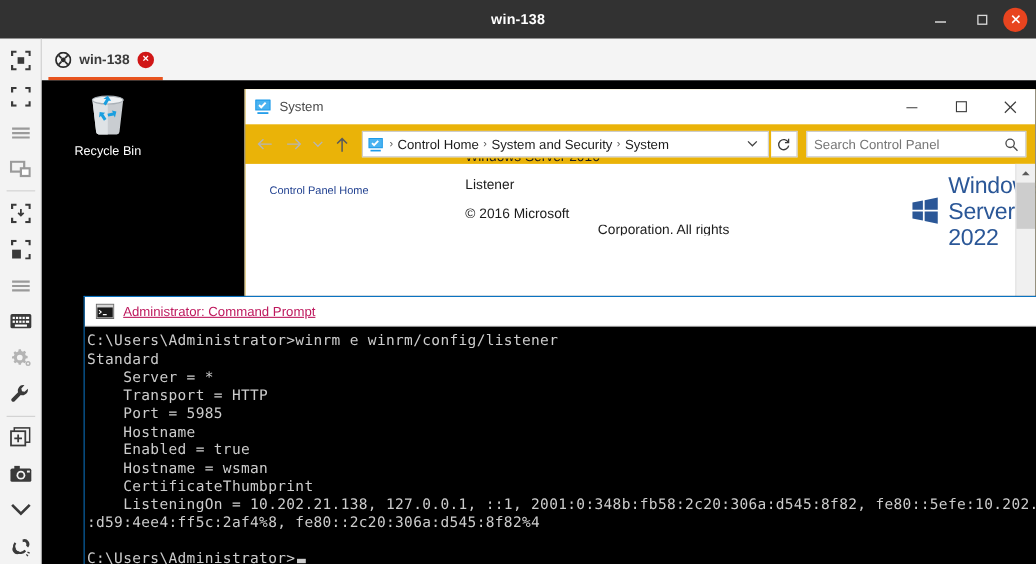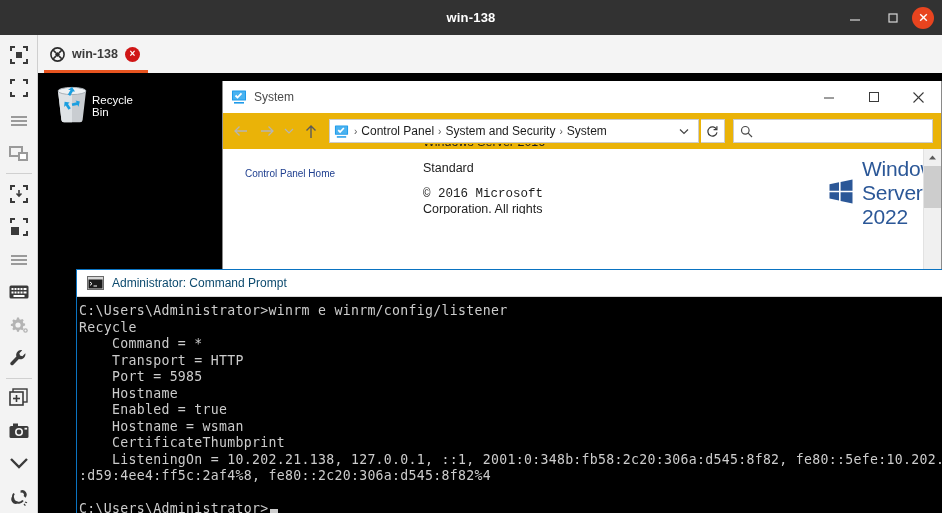--- a/index.html
+++ b/index.html
@@ -86,21 +86,21 @@
   
   .desktop {
     position: absolute; left: 38px; top: 73px; width: 904px; height: 440px;
     background: #000000;
     overflow: hidden;
   }
 
   
   .recycle {
     position: absolute; left: 14px; top: 8px; width: 92px;
-    display: flex; align-items: center;
+    display: flex; flex-direction: column; align-items: center;
   }
   .recycle-label {
     color: #ffffff; font-size: 11.5px; margin-top: 4px;
     text-shadow: 1px 1px 2px #000;
   }
 
   
   .syswin {
     position: absolute; left: 184px; top: 8px; width: 720px; height: 200px;
     background: #eab308;
@@ -171,23 +171,23 @@
     flex: 1 1 auto; position: relative; padding-top: 0px;
   }
   .cp-edition-clip {
     position: absolute; left: 20px; top: -5px; width: 290px; height: 16px;
     overflow: hidden;
   }
   .cp-edition-cut {
     font-size: 12.5px; color: #1c1c1c; position: relative; top: -9px;
   }
   .cp-standard { position: absolute; left: 20px; top: 12px; font-size: 12.5px; color: #1c1c1c; }
-  .cp-copy1 { position: absolute; left: 20px; top: 38px; font-size: 12.5px; color: #1c1c1c; font-family: Liberation Mono, monospace; }
+  .cp-copy1 { position: absolute; left: 20px; top: 38px; font-size: 12.5px; color: #1c1c1c; }
   .cp-copy2-clip {
-    position: absolute; left: 20px; top: 55px; width: 240px; height: 10px; overflow: hidden;
+    position: absolute; left: 20px; top: 55px; width: 240px; height: 10px; overflow: hidden; text-align: right;
   }
   .cp-copy2 { font-size: 12.5px; color: #1c1c1c; position: relative; top: -2px; }
   .wslogo {
     position: absolute; left: 425px; top: 8px;
     display: flex; align-items: center; gap: 8px;
   }
   .wslogo-text { font-size: 21px; color: #2b5797; letter-spacing: -.2px; }
   .wslogo-text sup { font-size: 9px; vertical-align: super; }
   .cp-scroll {
     position: absolute; right: 0; top: 0; width: 17px; height: 100%;
@@ -209,21 +209,21 @@
     border-bottom: none; border-right: none;
     box-sizing: border-box;
     overflow: hidden;
   }
   .cmd-title {
     height: 26px; background: #ffffff;
     display: flex; align-items: center; padding-left: 10px;
     border-bottom: 1px solid #d9d9d9;
   }
   .cmd-ico { width: 17px; height: 14px; margin-right: 8px; }
-  .cmd-name { font-size: 12px; color: #0c4a6e; }
+  .cmd-name { font-size: 12px; color: #be185d; text-decoration: underline; }
   .cmd-body {
     background: #000000; height: calc(100% - 26px);
     padding: 6px 0 0 2px;
     font-family: "DejaVu Sans Mono", "Liberation Mono", monospace;
     font-size: 13.2px;
     line-height: 16.5px;
     color: #cccccc;
     white-space: pre;
     letter-spacing: .3px;
     overflow: hidden;
@@ -504,58 +504,59 @@
         <div class="addressbar">
           <span style="display:flex;align-items:center;margin-right:3px">
             <svg width="15" height="15" viewBox="0 0 16 16">
               <rect x="1" y="1.5" width="14" height="10" rx="0.5" fill="#1e9bea"></rect>
               <rect x="2" y="2.5" width="12" height="8" fill="#49b2f0"></rect>
               <path d="M4.5 6.5l2 2 4-4.2" fill="none" stroke="#ffffff" stroke-width="1.8"></path>
               <rect x="3" y="13" width="10" height="1.6" fill="#1e9bea"></rect>
             </svg>
           </span>
           <span class="crumb-sep">›</span>
-          <span class="crumb">Control Panel</span>
+          <span class="crumb">Control Home</span>
           <span class="crumb-sep">›</span>
           <span class="crumb">System and Security</span>
           <span class="crumb-sep">›</span>
           <span class="crumb">System</span>
           <span class="addr-chev">
             <svg width="10" height="7" viewBox="0 0 10 7">
                 <path d="M1 1.5l4 4 4-4" fill="none" stroke="#444" stroke-width="1.2"></path>
               </svg>
           </span>
         </div>
         <div class="refresh">
           <svg width="13" height="13" viewBox="0 0 13 13">
             <path d="M10.6 4.4A4.6 4.6 0 1 0 11 7.4" fill="none" stroke="#3a3a3a" stroke-width="1.2"></path>
             <path d="M10.9 1.2v3.4H7.6" fill="none" stroke="#3a3a3a" stroke-width="1.2"></path>
           </svg>
         </div>
 
         <div class="searchbox">
+          <span class="search-ph">Search Control Panel</span>
           <span style="display:flex">
             <svg width="13" height="13" viewBox="0 0 13 13">
               <circle cx="5.3" cy="5.3" r="3.8" fill="none" stroke="#4a4a4a" stroke-width="1.2"></circle>
               <line x1="8.2" y1="8.2" x2="12" y2="12" stroke="#4a4a4a" stroke-width="1.2"></line>
             </svg>
           </span>
         </div>
       </div>
 
       <div class="syswin-body">
         <div class="cp-left">
           <span class="cp-link">Control Panel Home</span>
         </div>
 
         <div class="cp-main">
           <div class="cp-edition-clip">
             <div class="cp-edition-cut">Windows Server 2016</div>
           </div>
-          <div class="cp-standard">Standard</div>
+          <div class="cp-standard">Listener</div>
           <div class="cp-copy1">© 2016 Microsoft</div>
           <div class="cp-copy2-clip">
             <div class="cp-copy2">Corporation. All rights</div>
           </div>
 
           <div class="wslogo">
             <span>
               <svg width="26" height="26" viewBox="0 0 26 26">
                 <path d="M1.5 6.2L11 4.3v8.4H1.5z" fill="#2b5797"></path>
                 <path d="M12.6 4l11.9-2.4v11.1H12.6z" fill="#2b5797"></path>
@@ -584,22 +585,22 @@
           <svg width="17" height="14" viewBox="0 0 17 14">
             <rect x="0.5" y="0.5" width="16" height="13" fill="#d6d6d6" stroke="#6a6a6a" stroke-width="1"></rect>
             <rect x="1.5" y="3.5" width="14" height="9" fill="#1a1a1a"></rect>
             <path d="M3 6l2 1.7-2 1.7" fill="none" stroke="#ffffff" stroke-width="1"></path>
             <line x1="6.5" y1="10" x2="10" y2="10" stroke="#ffffff" stroke-width="1"></line>
           </svg>
         </span>
         <span class="cmd-name">Administrator: Command Prompt</span>
       </div>
       <div class="cmd-body"><span>C:\Users\Administrator&gt;winrm e winrm/config/listener</span>
-<span>Recycle</span>
-<span>    Command = *</span>
+<span>Standard</span>
+<span>    Server = *</span>
 <span>    Transport = HTTP</span>
 <span>    Port = 5985</span>
 <span>    Hostname</span>
 <span>    Enabled = true</span>
 <span>    Hostname = wsman</span>
 <span>    CertificateThumbprint</span>
 <span>    ListeningOn = 10.202.21.138, 127.0.0.1, ::1, 2001:0:348b:fb58:2c20:306a:d545:8f82, fe80::5efe:10.202.21.</span>
 <span>:d59:4ee4:ff5c:2af4%8, fe80::2c20:306a:d545:8f82%4</span>
 <span></span>
 <span>C:\Users\Administrator&gt;</span><span class="cmd-cursor"></span></div>

